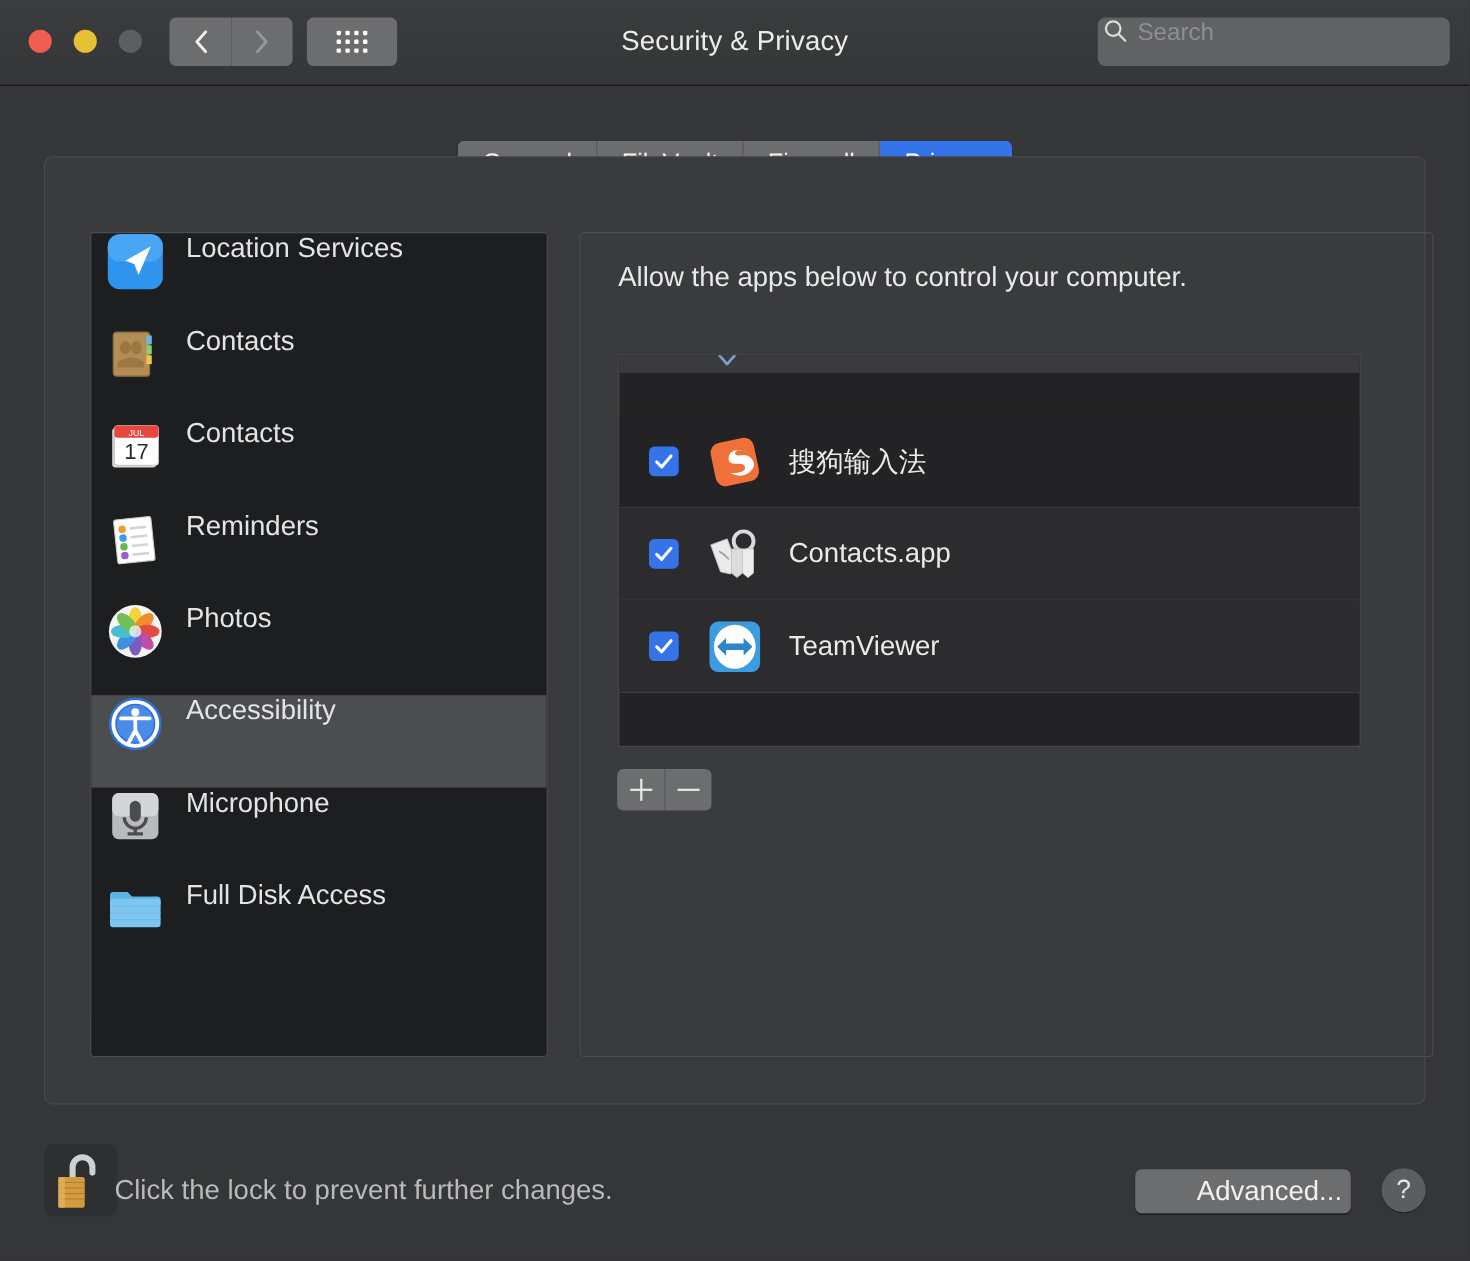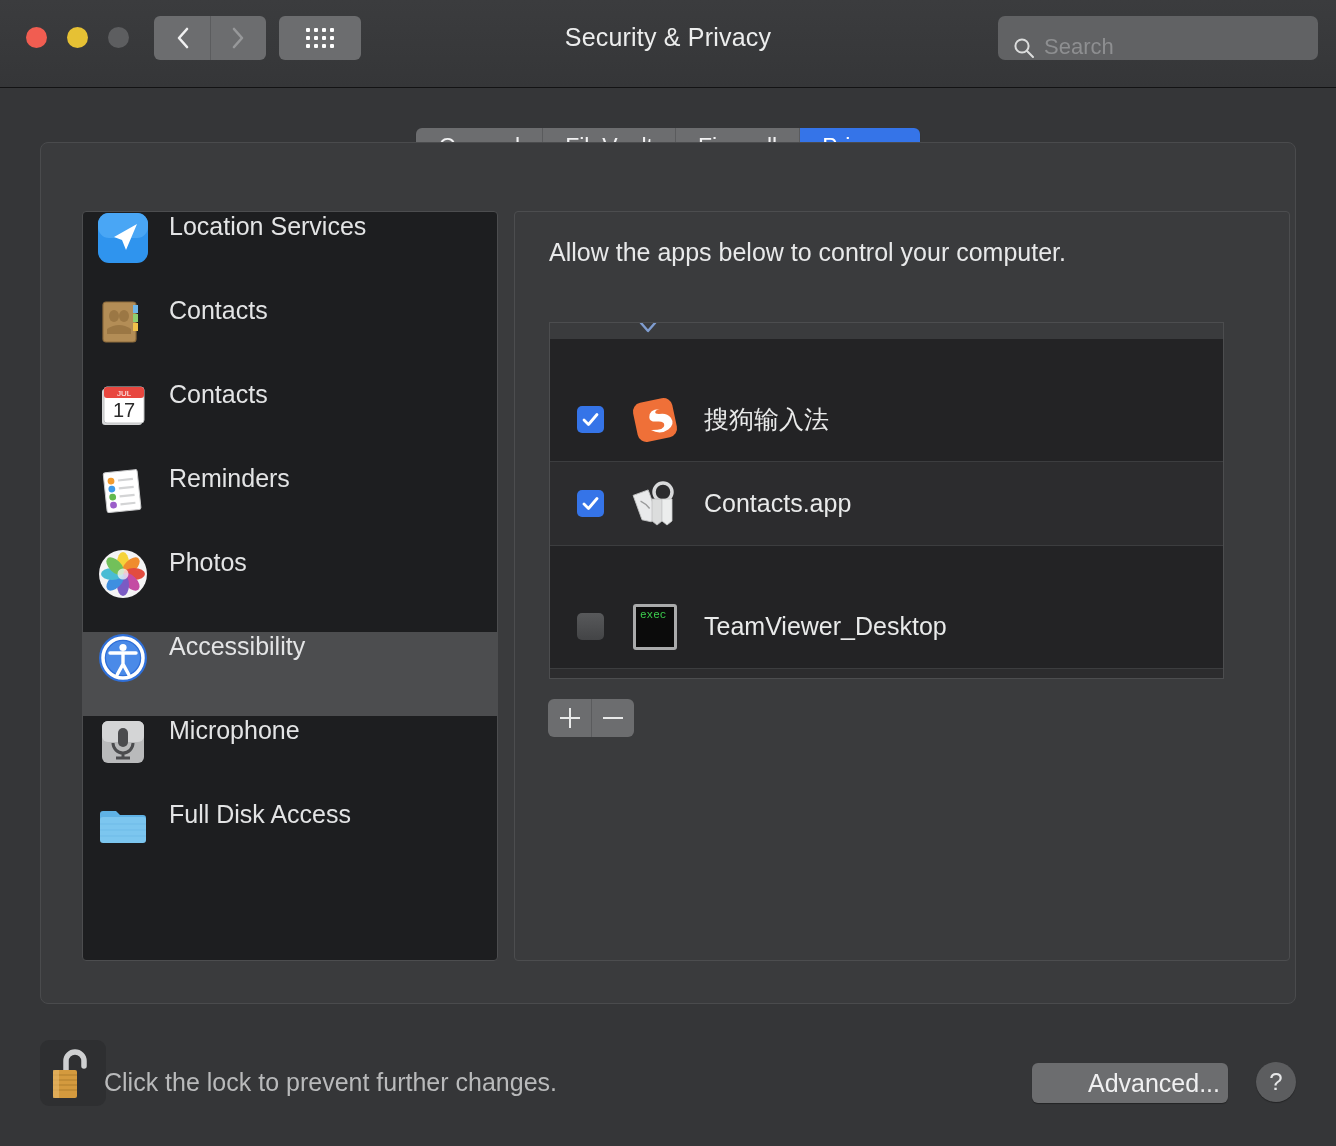--- a/index.html
+++ b/index.html
@@ -6,21 +6,21 @@
   html, body {
     width: 1336px; height: 1146px;
     background: #353638;
     font-family: "Liberation Sans", sans-serif;
     overflow: hidden;
   }
   .window { width: 1336px; height: 1146px; position: relative; background: #353638; }
 
   
   .titlebar {
-    position: absolute; left: 0; top: 0; width: 1336px; height: 88px;
+    position: absolute; left: 0; top: 0; width: 1336px; height: 78px;
     background: linear-gradient(to bottom, #3b3c3e 0%, #353638 100%);
     border-bottom: 1px solid #131314;
   }
   .traffic { position: absolute; left: 26px; top: 27px; display: flex; gap: 20px; }
   .tl { width: 21px; height: 21px; border-radius: 50%; }
   .tl.red { background: #f15d51; }
   .tl.yellow { background: #e6c134; }
   .tl.gray { background: #5d5e60; }
 
   .navgroup { position: absolute; left: 154px; top: 16px; display: flex; }
@@ -42,22 +42,22 @@
   .griddots i { display: block; width: 4px; height: 4px; background: #fff; border-radius: 1px; }
 
   .wintitle {
     position: absolute; left: 0; top: 0; width: 1336px; height: 75px;
     display: flex; align-items: center; justify-content: center;
     font-size: 25px; color: #eceded; letter-spacing: .2px;
   }
 
   .searchbox {
     position: absolute; right: 18px; top: 16px; width: 320px; height: 44px;
-    background: #616264; border-radius: 7px; display: flex; align-items: flex-end;
-    padding: 0 10px;
+    background: #616264; border-radius: 7px; display: flex; align-items: flex-start;
+    padding: 0 0;
     margin-left: 28px;
   }
   .searchbox svg { flex: 0 0 auto; margin: 0 8px 0 4px; }
   .searchbox input {
     flex: 1; background: transparent; border: 0; outline: none;
     font-family: "Liberation Sans", sans-serif; font-size: 22px; color: #e9e9ea;
   }
   .searchbox input::placeholder { color: #8e8f91; }
 
   
@@ -87,21 +87,21 @@
   }
   .side-item {
     height: 84px; display: flex; align-items: flex-start; padding-left: 14px; cursor: default;
   }
   .side-item.selected { background: #4c4d4f; }
   .side-icon { width: 52px; height: 52px; flex: 0 0 auto; margin-right: 20px; position: relative; }
   .side-label { font-size: 25px; color: #e3e4e5; }
 
   
   .rightpane {
-    position: absolute; left: 473px; top: 68px; width: 776px; height: 750px;
+    position: absolute; left: 486px; top: 68px; width: 776px; height: 750px;
     border: 1px solid #4c4d4f; border-radius: 4px;
   }
   .pane-title { position: absolute; left: 34px; top: 26px; font-size: 25px; color: #e8e9ea; }
 
   .applist {
     position: absolute; left: 34px; top: 110px; width: 675px; height: 357px;
     background: #232325; border: 1px solid #4c4d4f; overflow: hidden;
   }
   .list-header { height: 16px; background: #3a3b3d; position: relative; }
   .list-header .sortchev {
@@ -355,29 +355,20 @@
                   <circle cx="35" cy="15" r="9" fill="none" stroke="#d9dadb" stroke-width="3.5"></circle>
                   <g transform="rotate(-20 20 30)">
                     <path d="M10 14 h16 v26 l-8 5 -8 -5 z" fill="#e9eaeb" stroke="#c4c5c6" stroke-width=".8"></path>
                     <path d="M15 22 q4 4 6 10" fill="none" stroke="#9a9b9c" stroke-width="1.4"></path>
                   </g>
                   <path d="M24 22 h10 v22 l-5 4 -5 -4 z" fill="#dcdddd" stroke="#bfc0c1" stroke-width=".8"></path>
                   <path d="M34 22 h10 v22 l-5 4 -5 -4 z" fill="#eceded" stroke="#c9caca" stroke-width=".8"></path>
                 </svg></span>
               <span class="app-name">Contacts.app</span>
             </div>
-            <div class="approw base">
-              <span class="chk off"></span>
-              <span class="app-icon"><svg width="54" height="54" viewBox="0 0 54 54">
-                  <rect x="5" y="4" width="44" height="46" rx="3" fill="#a9aaab"></rect>
-                  <rect x="8" y="7" width="38" height="40" fill="#0b0b0b"></rect>
-                  <text x="12" y="18" font-family="Liberation Mono, monospace" font-size="11" fill="#3ccf4e">exec</text>
-                </svg></span>
-              <span class="app-name">TeamViewer_Desktop</span>
-            </div>
             <div class="approw alt">
               <span class="chk on">
                 <svg width="19" height="19" viewBox="0 0 19 19">
                   <polyline points="3,10 7.5,14.5 16,4.5" fill="none" stroke="#fff" stroke-width="2.8" stroke-linecap="round" stroke-linejoin="round"></polyline>
                 </svg>
               </span>
               <span class="app-icon"><svg width="54" height="54" viewBox="0 0 54 54">
                   <rect x="4" y="4" width="46" height="46" rx="8" fill="#3b9de0"></rect>
                   <ellipse cx="27" cy="27" rx="19" ry="20" fill="#ffffff"></ellipse>
                   <path d="M11 27 L19 19 L19 24 L35 24 L35 19 L43 27 L35 35 L35 30 L19 30 L19 35 Z" fill="#2c86c9"></path>

